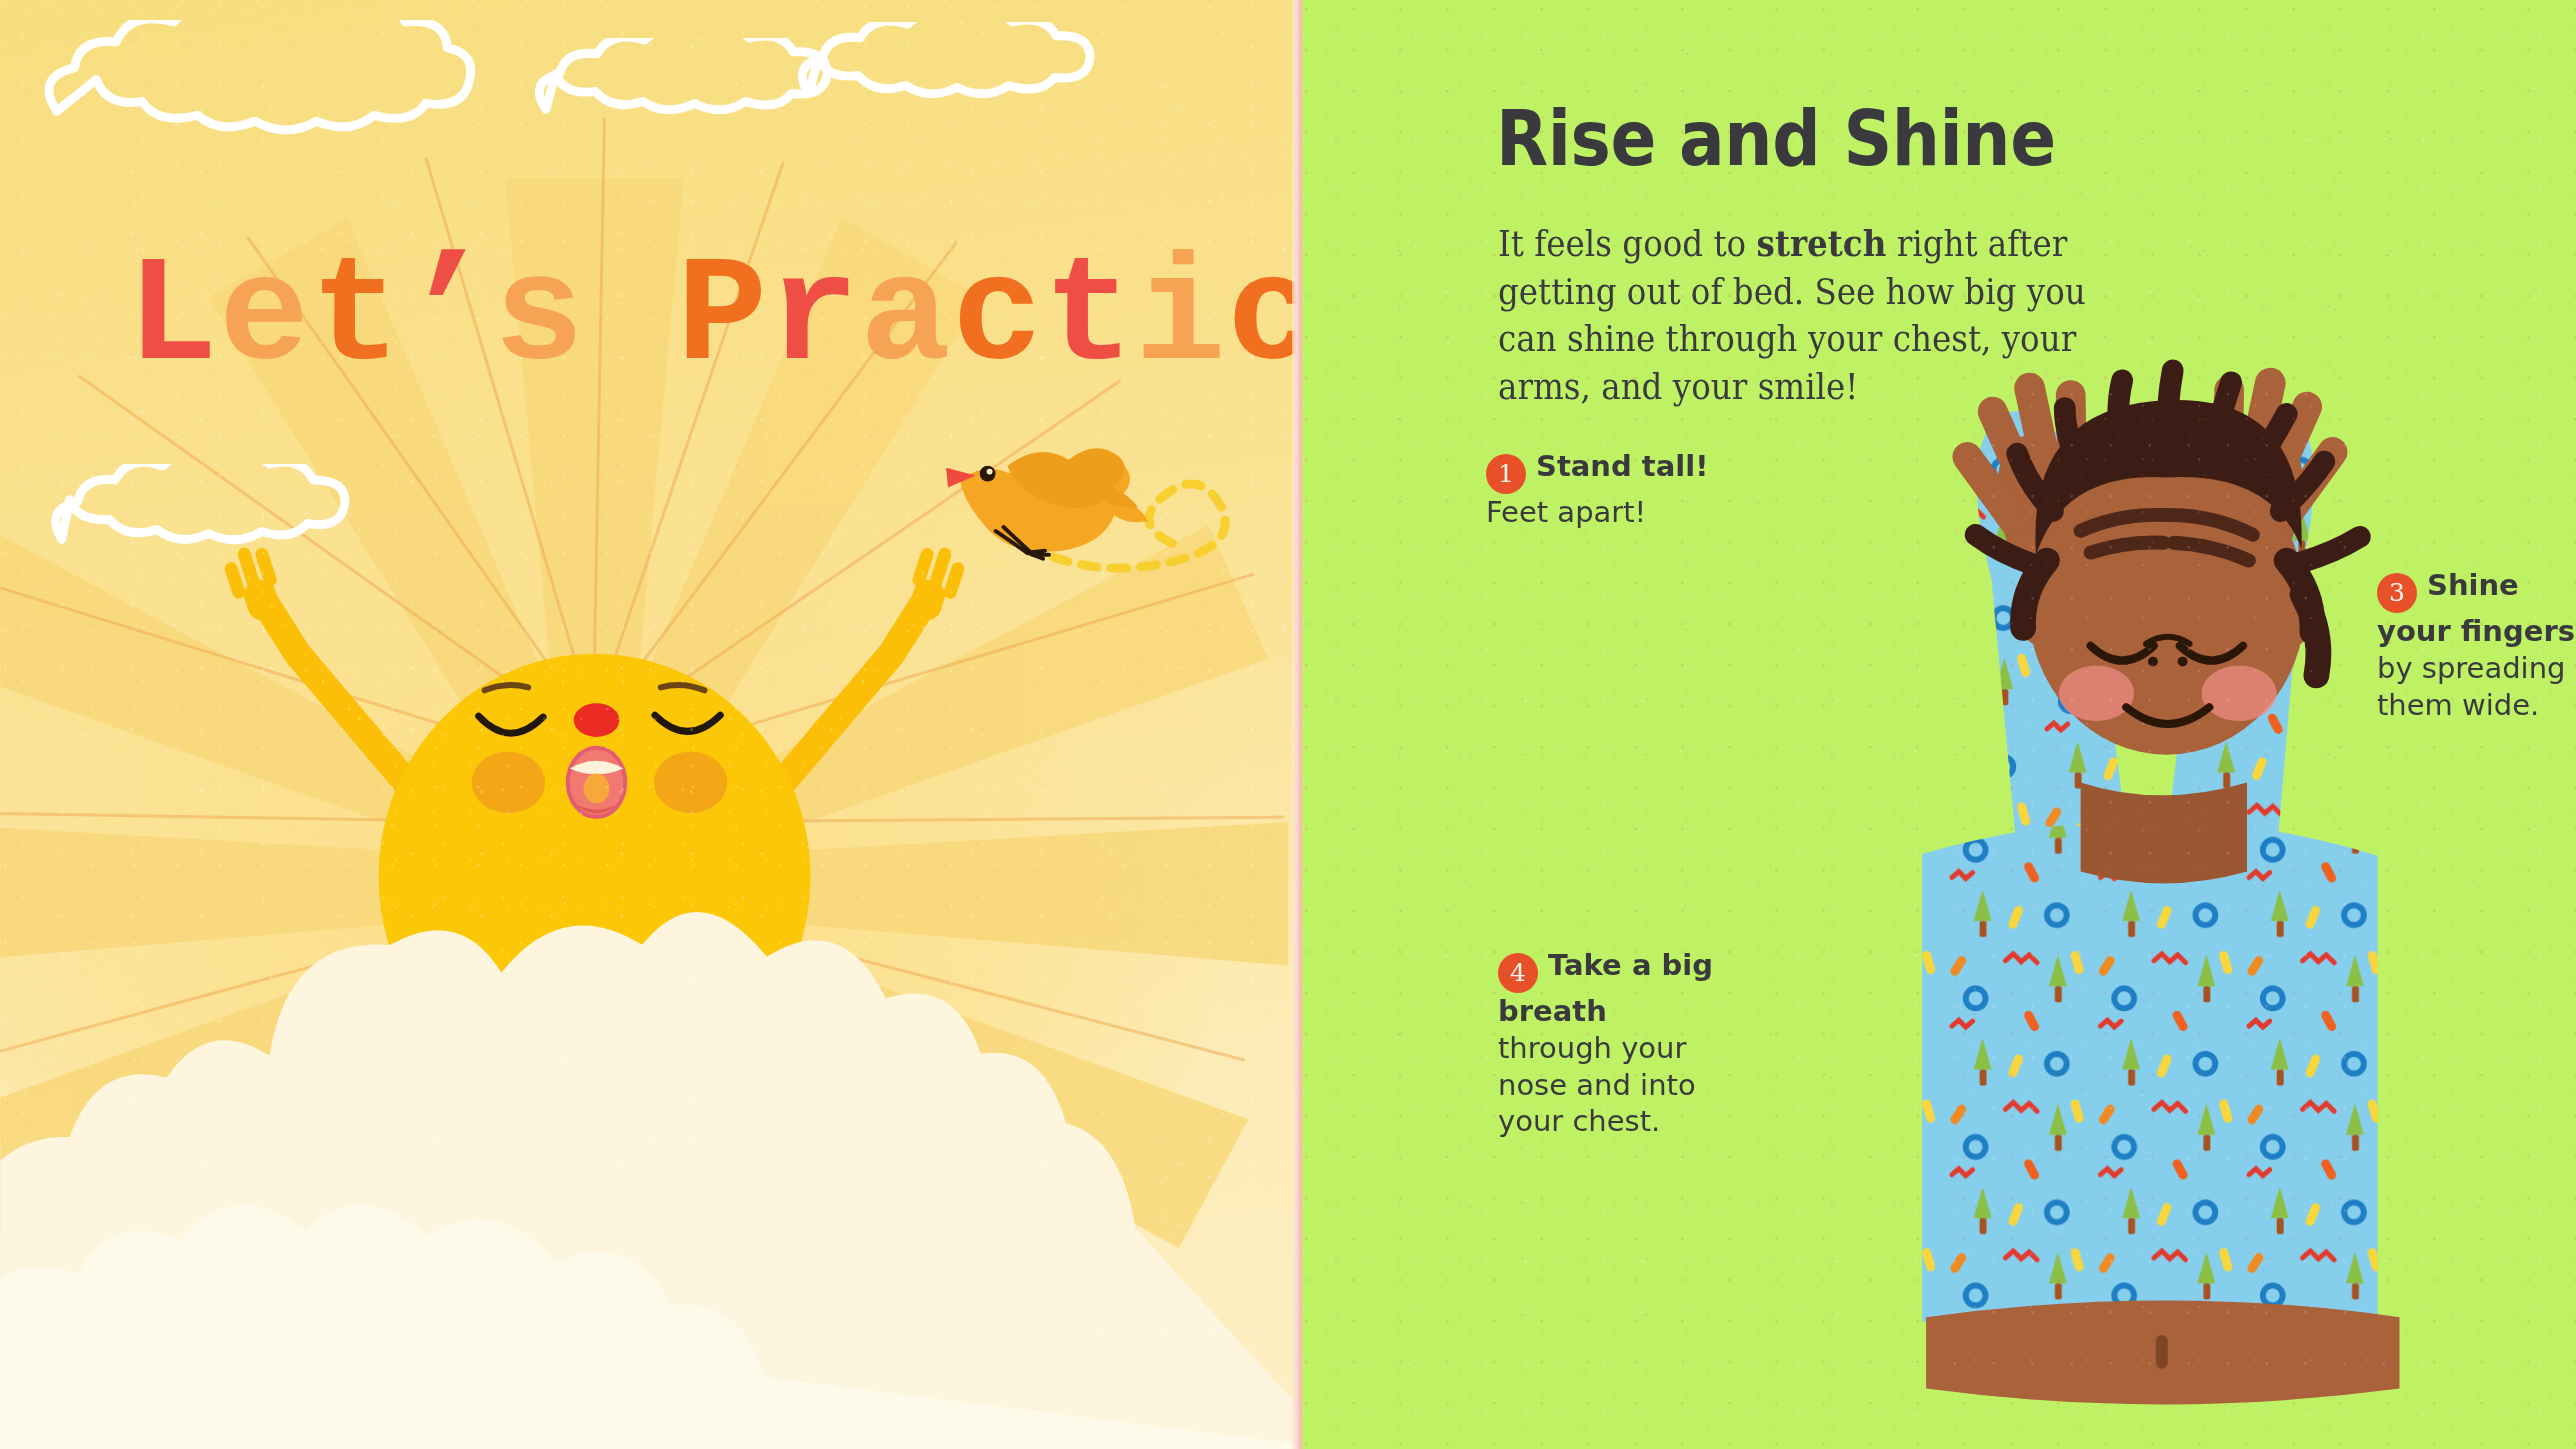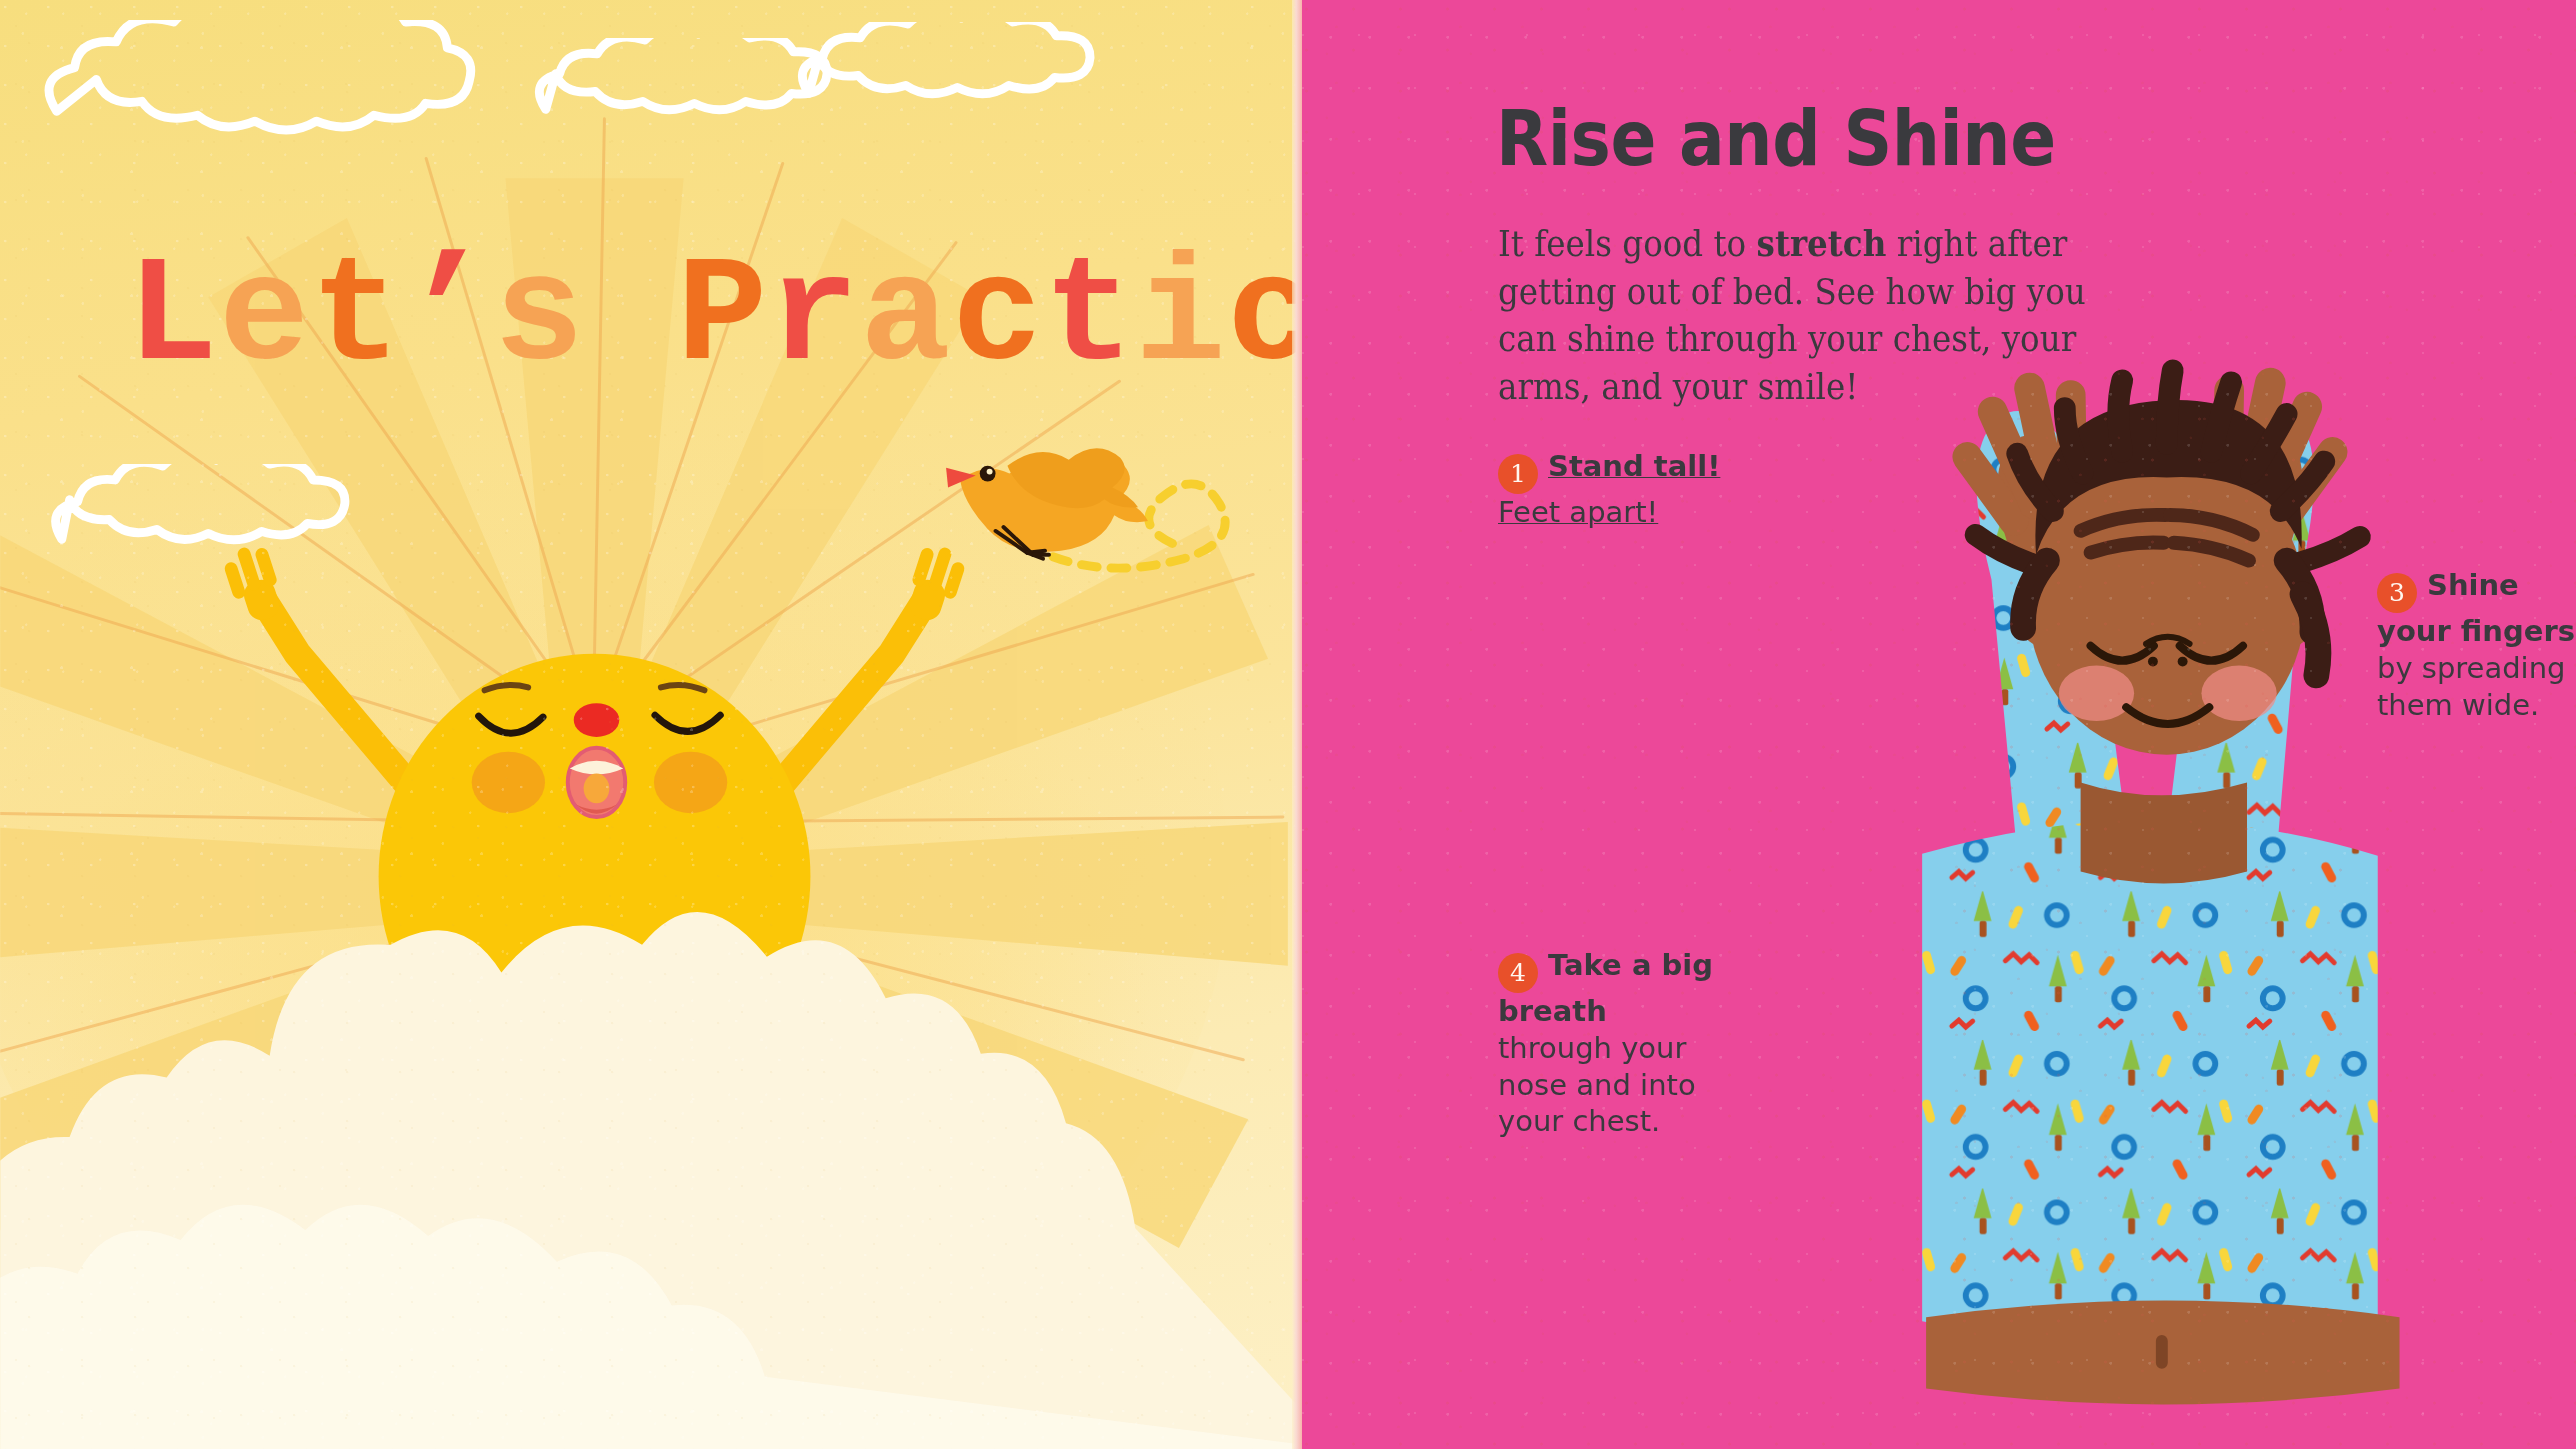--- a/index.html
+++ b/index.html
@@ -53,21 +53,21 @@
   
   .seam {
     position: absolute; left: 1292px; top: 0; width: 10px; height: 1449px;
     background: linear-gradient(90deg, rgba(253,240,198,.6) 0%, #FADAD2 42%, #F7B3AC 100%);
     z-index: 40;
   }
 
   
   .page-right {
     position: relative; width: 1278px; height: 1449px; overflow: hidden;
-    background: #ec4899;
+    background: #bef264;
   }
   .rp-title {
     position: absolute; left: 198px; top: 94px;
     font-family: "DejaVu Sans", sans-serif;
     font-size: 77px; font-weight: 700; color: #3A3A3E;
     letter-spacing: -0.5px; white-space: nowrap;
     transform: scaleX(.88); transform-origin: left center;
   }
   .rp-intro {
     position: absolute; left: 200px; top: 220px; width: 634px;
@@ -356,21 +356,21 @@
     </svg>
 
     <div class="paper-tex-pink"></div>
 
     <div class="rp-title">Rise and Shine</div>
 
     <div class="rp-intro">
       <span>It feels good to </span><b>stretch</b><span> right after getting out of bed. See how big you can shine through your chest, your arms, and your smile!</span>
     </div>
 
-    <div class="callout" style="left:200px; top:448px; width:228px;text-decoration:underline;">
+    <div class="callout" style="left:188px; top:448px; width:228px;">
       <div class="ctext">
         <span class="badge">1</span><b>Stand tall!</b><span> Feet apart!</span>
       </div>
     </div>
 
 
     <div class="callout" style="left:1079px; top:567px; width:216px;">
       <div class="ctext">
         <span class="badge">3</span><b>Shine your fingers</b><span> by spreading them wide.</span>
       </div>

